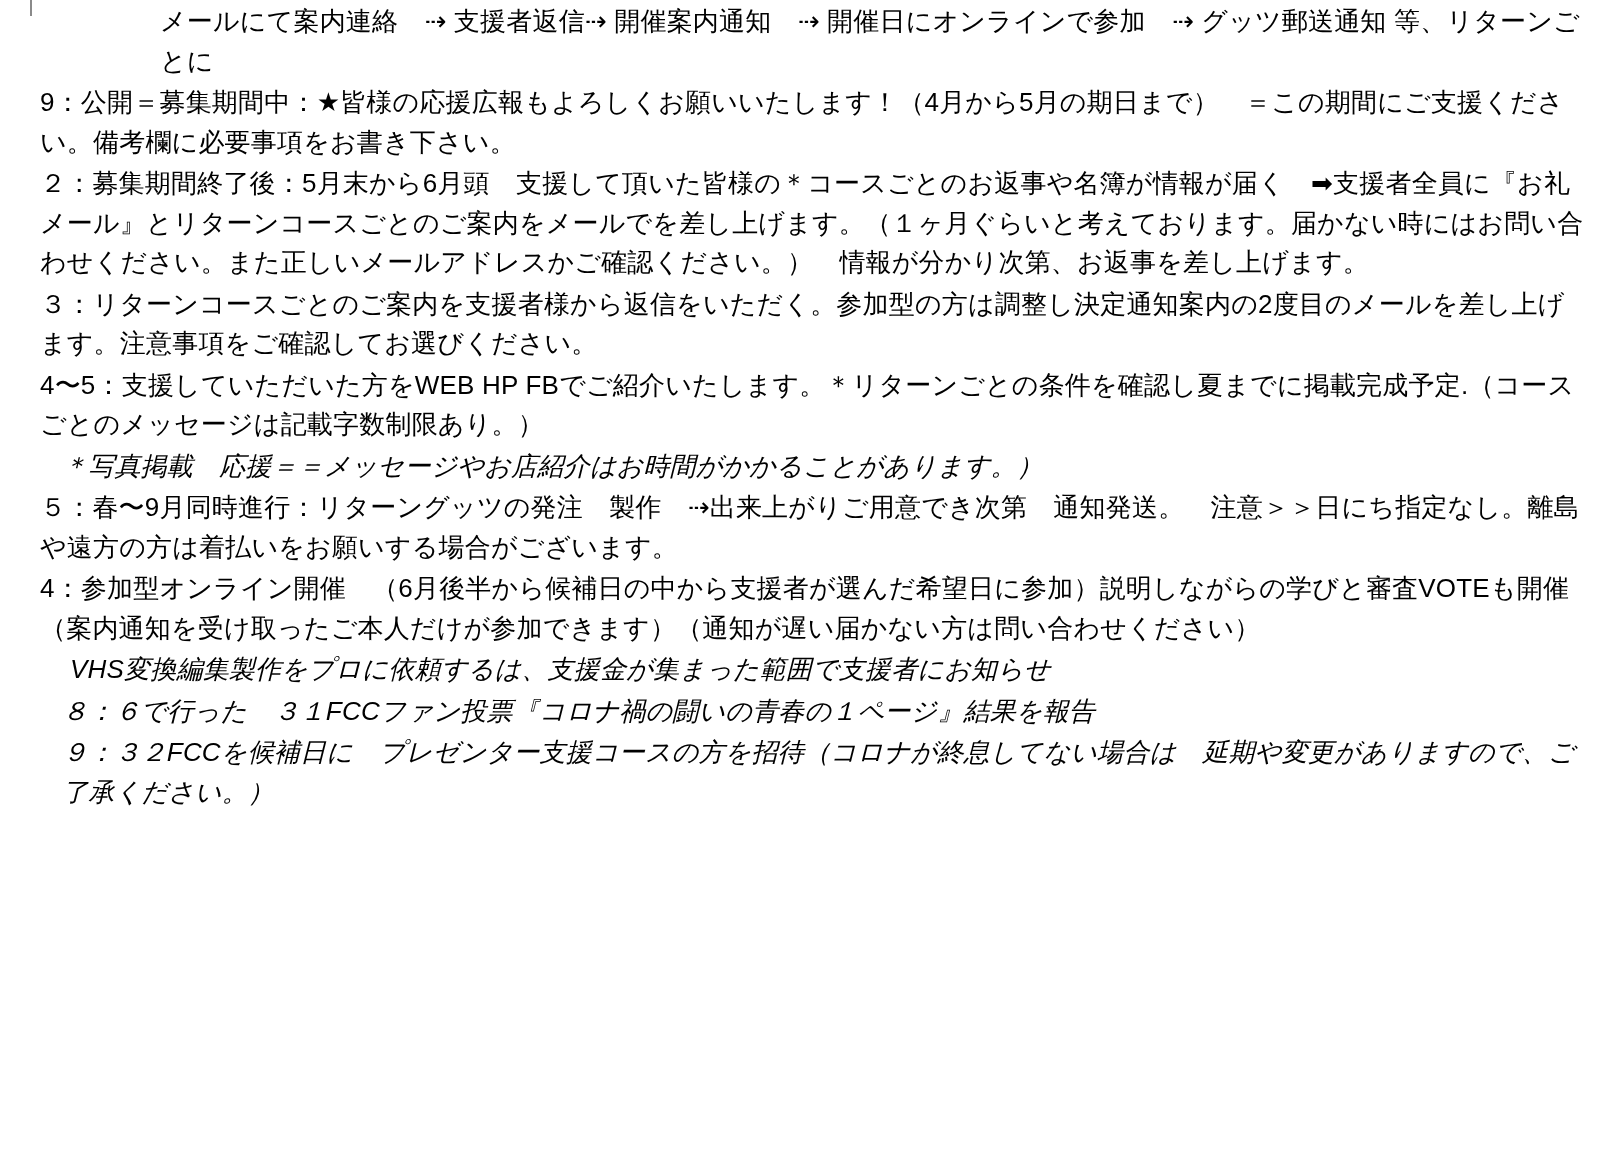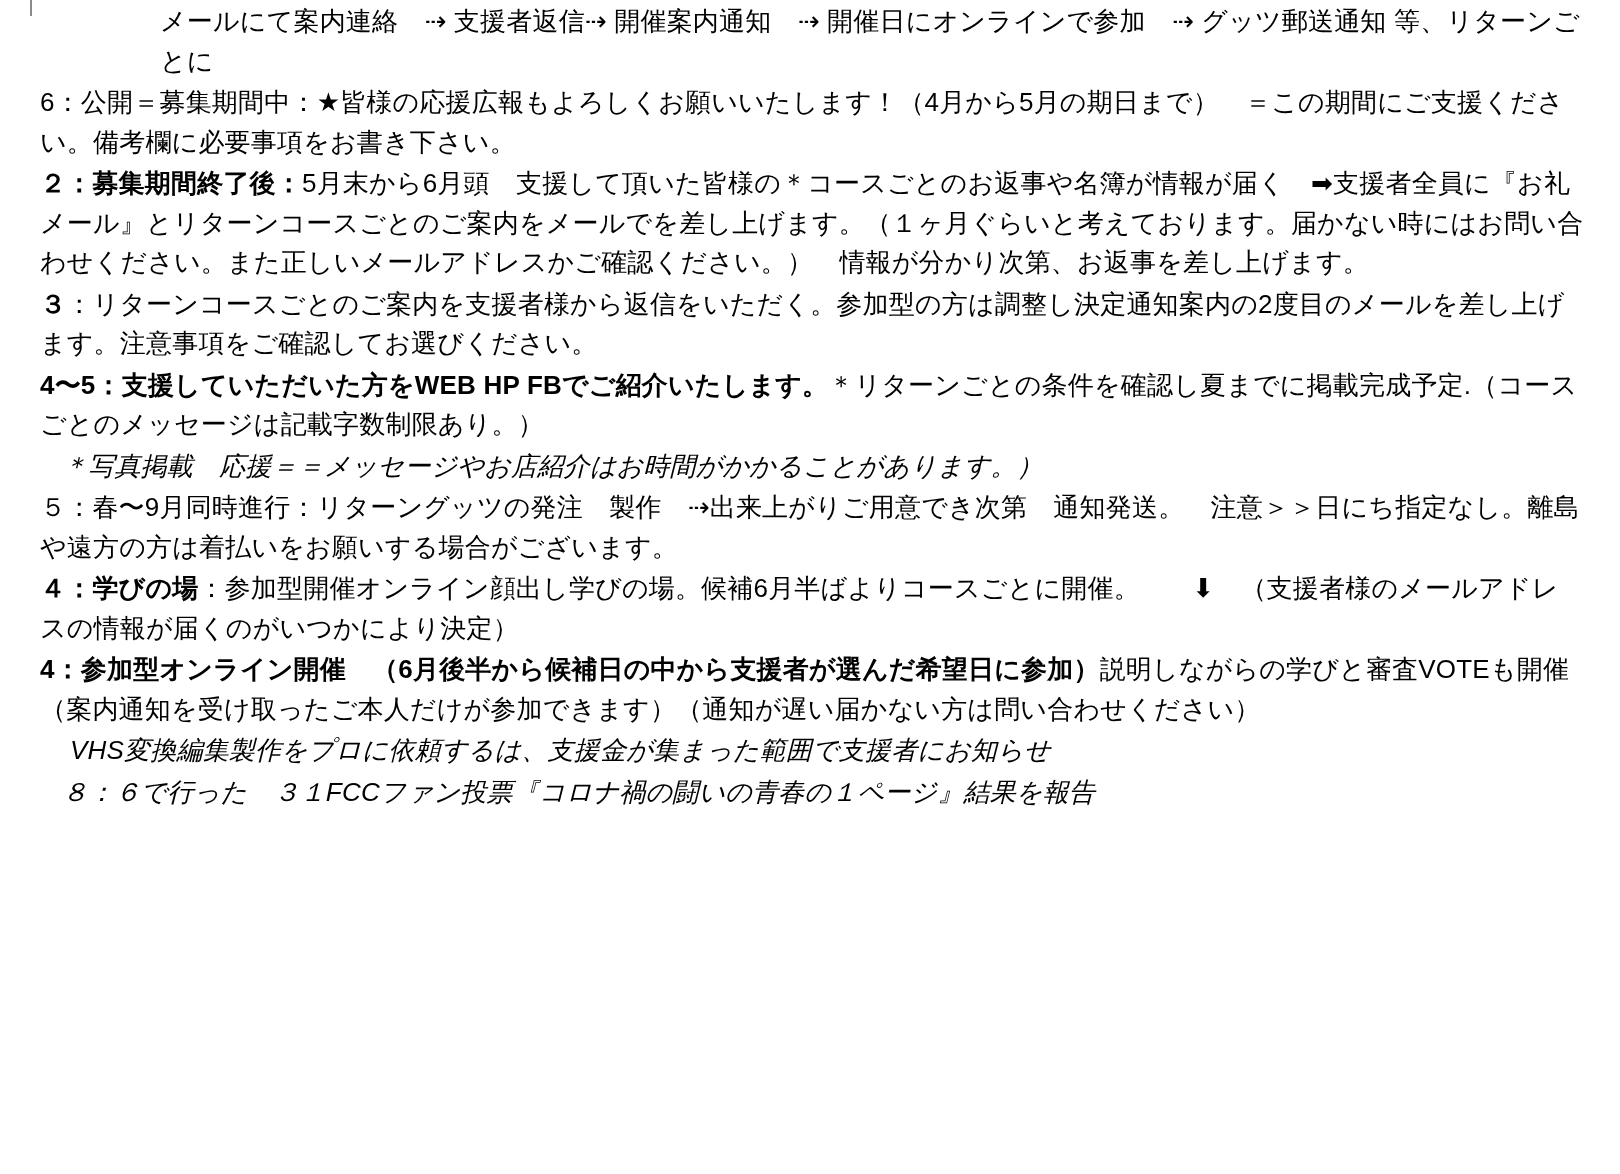--- a/index.html
+++ b/index.html
@@ -39,33 +39,33 @@
   .para {
     margin: 0 0 2px 0;
     text-align: left;
     white-space: pre-wrap;
     word-break: break-all;
   }
   .para.center-ish { padding-left: 120px; }
   .para.small-indent { padding-left: 22px; font-style: italic; }
   .para.mid-indent { padding-left: 30px; font-style: italic; }
   .seg { white-space: pre-wrap; }
-  .seg.b { font-weight: bold; }
+  .seg.b { font-weight: normal; }
 </style>
 </head>
 <body>
 
 <div class="page">
   <div class="left-rule"></div>
   <div class="doc-body" id="doc-body">
       <div class="para center-ish"><span class="seg">メールにて案内連絡　⇢ 支援者返信⇢ 開催案内通知　⇢ 開催日にオンラインで参加　⇢ グッツ郵送通知 等、リターンごとに</span></div>
-      <div class="para"><span class="seg">6：公開＝募集期間中：★皆様の応援広報もよろしくお願いいたします！（4月から5月の期日まで）　＝この期間にご支援ください。備考欄に必要事項をお書き下さい。</span></div>
+      <div class="para"><span class="seg">9：公開＝募集期間中：★皆様の応援広報もよろしくお願いいたします！（4月から5月の期日まで）　＝この期間にご支援ください。備考欄に必要事項をお書き下さい。</span></div>
       <div class="para"><span class="seg b">２：募集期間終了後：</span><span class="seg">5月末から6月頭　支援して頂いた皆様の＊コースごとのお返事や名簿が情報が届く　➡支援者全員に『お礼メール』とリターンコースごとのご案内をメールでを差し上げます。（１ヶ月ぐらいと考えております。届かない時にはお問い合わせください。また正しいメールアドレスかご確認ください。）　</span><span class="seg">情報が分かり次第、お返事を差し上げます。</span></div>
       <div class="para"><span class="seg b">３</span><span class="seg">：リターンコースごとのご案内を支援者様から返信をいただく。参加型の方は調整し決定通知案内の2度目のメールを差し上げます。注意事項をご確認してお選びください。</span></div>
       <div class="para"><span class="seg b">4〜5：支援していただいた方をWEB HP FBでご紹介いたします。</span><span class="seg">＊リターンごとの条件を確認し夏までに掲載完成予定.（コースごとのメッセージは記載字数制限あり。）</span></div>
       <div class="para small-indent"><span class="seg">＊写真掲載　応援＝＝メッセージやお店紹介はお時間がかかることがあります。）</span></div>
       <div class="para"><span class="seg">５：春〜9月同時進行：リターングッツの発注　製作　⇢出来上がりご用意でき次第　通知発送。　注意＞＞日にち指定なし。離島や遠方の方は着払いをお願いする場合がございます。</span></div>
-      <div class="para"><span class="seg b">４：学びの場</span><span class="seg">：参加型開催オンライン顔出し学びの場。候補6月半ばよりコースごとに開催。　　⬇　（支援者様のメールアドレスの情報が届くのがいつかにより決定）</span></div>
       <div class="para"><span class="seg b">4：参加型オンライン開催　（6月後半から候補日の中から支援者が選んだ希望日に参加）</span><span class="seg">説明しながらの学びと審査VOTEも開催（案内通知を受け取ったご本人だけが参加できます）（通知が遅い届かない方は問い合わせください）</span></div>
       <div class="para mid-indent"><span class="seg">VHS変換編集製作をプロに依頼するは、支援金が集まった範囲で支援者にお知らせ</span></div>
       <div class="para small-indent"><span class="seg">８：６で行った　３１FCCファン投票『コロナ禍の闘いの青春の１ページ』結果を報告</span></div>
+      <div class="para small-indent"><span class="seg">９：３２FCCを候補日に　プレゼンター支援コースの方を招待（コロナが終息してない場合は　延期や変更がありますので、ご了承ください。）</span></div>
     </div>
 </div>
 
 </body></html>

